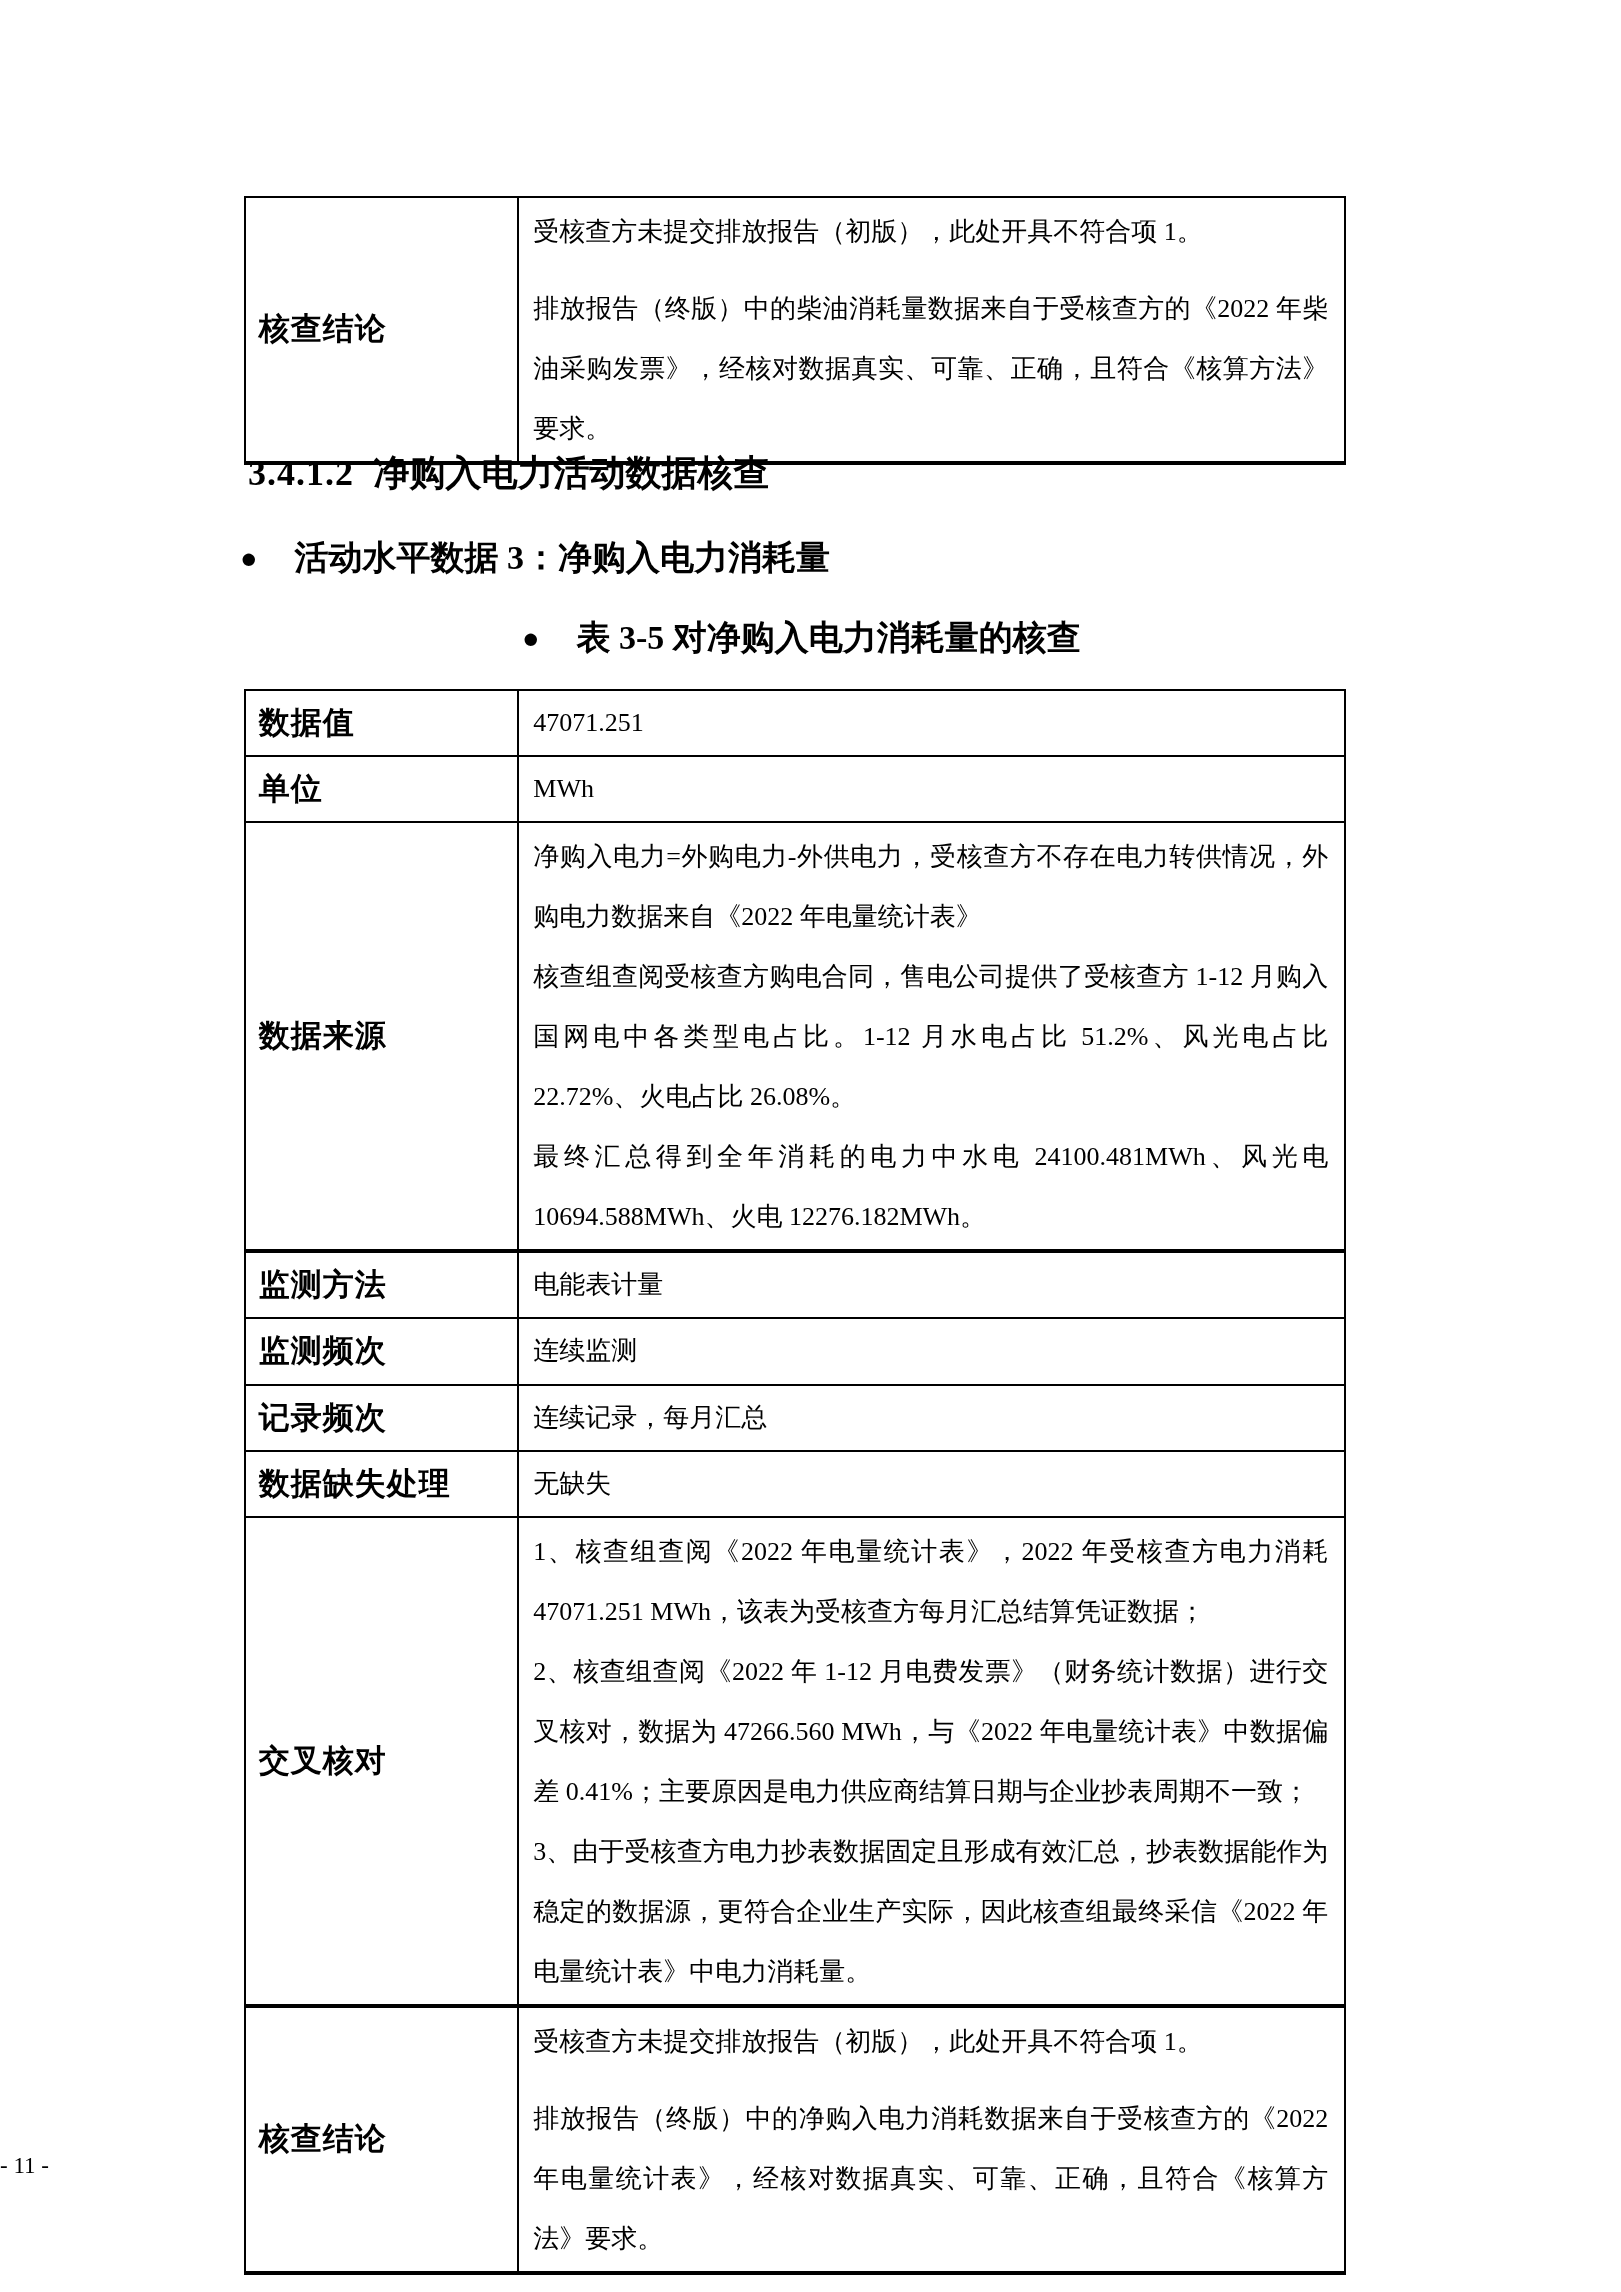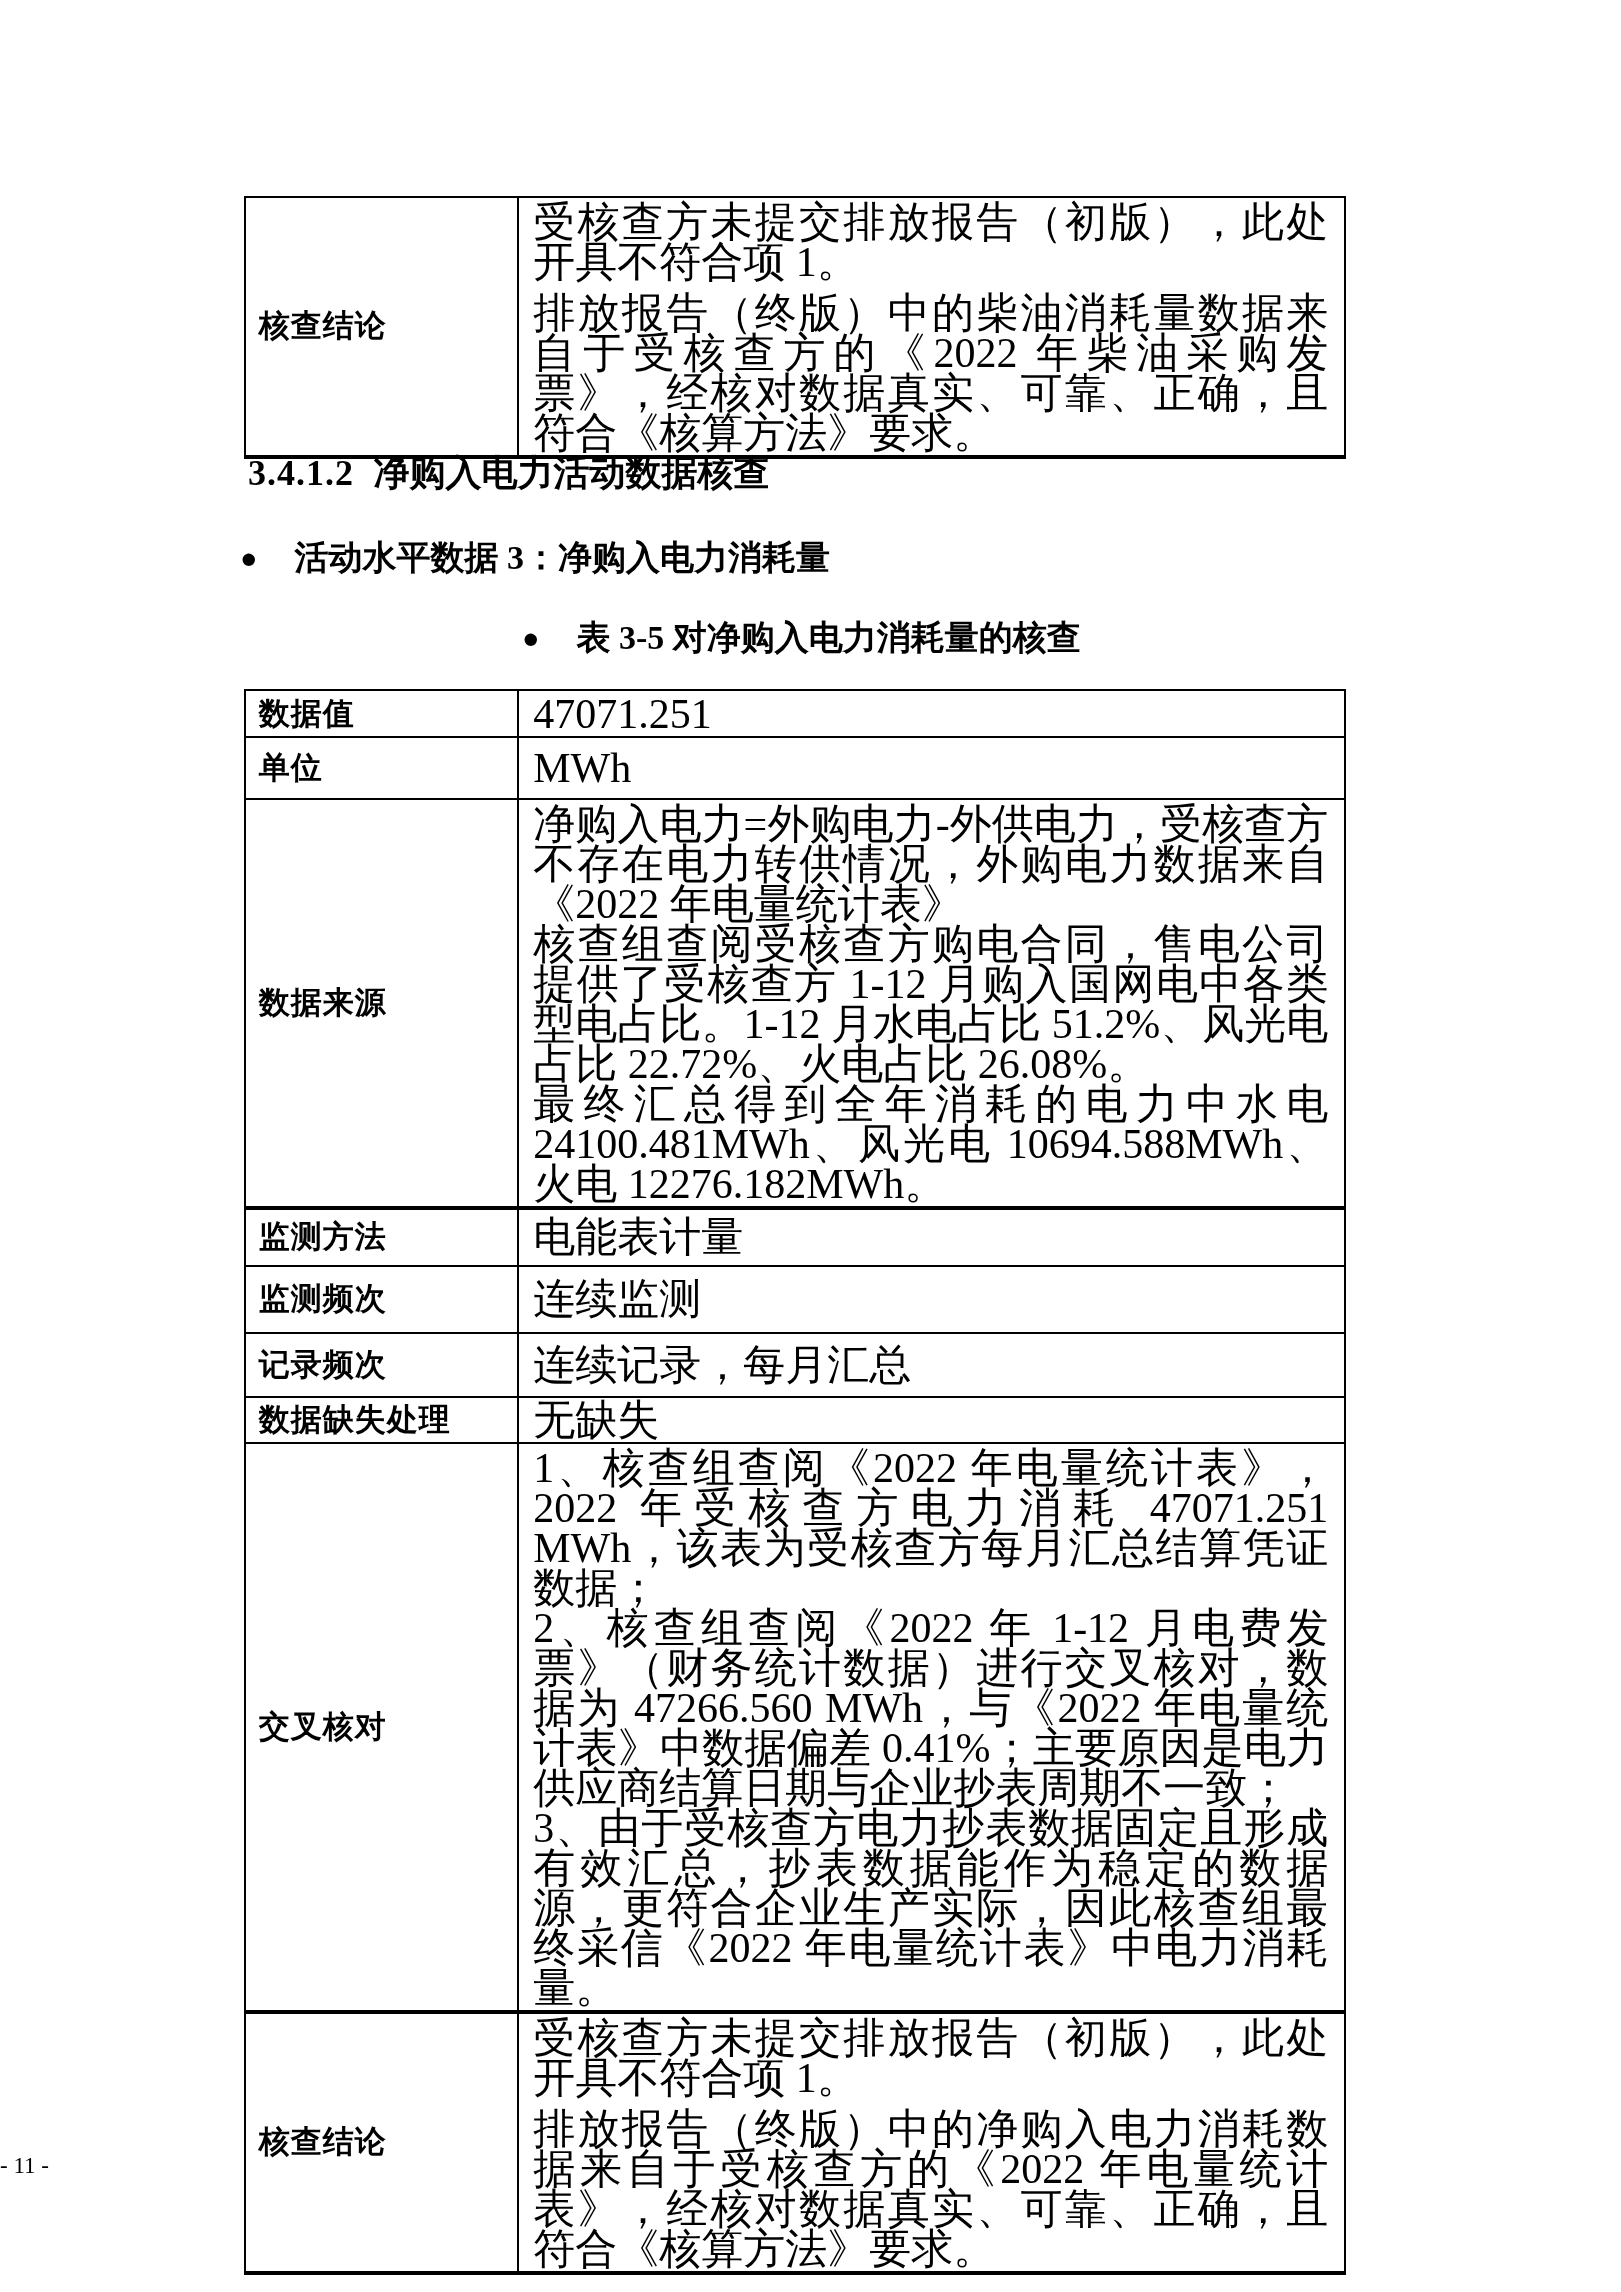--- a/index.html
+++ b/index.html
@@ -25,29 +25,29 @@
   }
   td.label-cell {
     width: 252px;
     font-weight: bold;
     font-size: 31px;
     vertical-align: middle;
     padding: 0 5.9px 0 12.7px;
     letter-spacing: 1px;
   }
   td.content-cell {
-    font-size: 42px;
-    line-height: 40px;
+    font-size: 26px;
+    line-height: 60px;
     vertical-align: middle;
     padding: 2px 15.7px 2px 14.7px;
     text-align: justify;
   }
   td.content-cell.v-top { vertical-align: top; padding-top: 3.9px; }
   td.content-cell p { margin: 0; }
-  td.content-cell.para-gap p + p { margin-top: 11px; }
+  td.content-cell.para-gap p + p { margin-top: 17px; }
 
   tr.thick-bottom td { border-bottom-width: 4.9px; }
 
   .cont-table { position: absolute; left: 244px; top: 196px; }
   .main-table { position: absolute; left: 244px; top: 689px; }
 
   
   .sec-heading {
     position: absolute;
     left: 248px;

